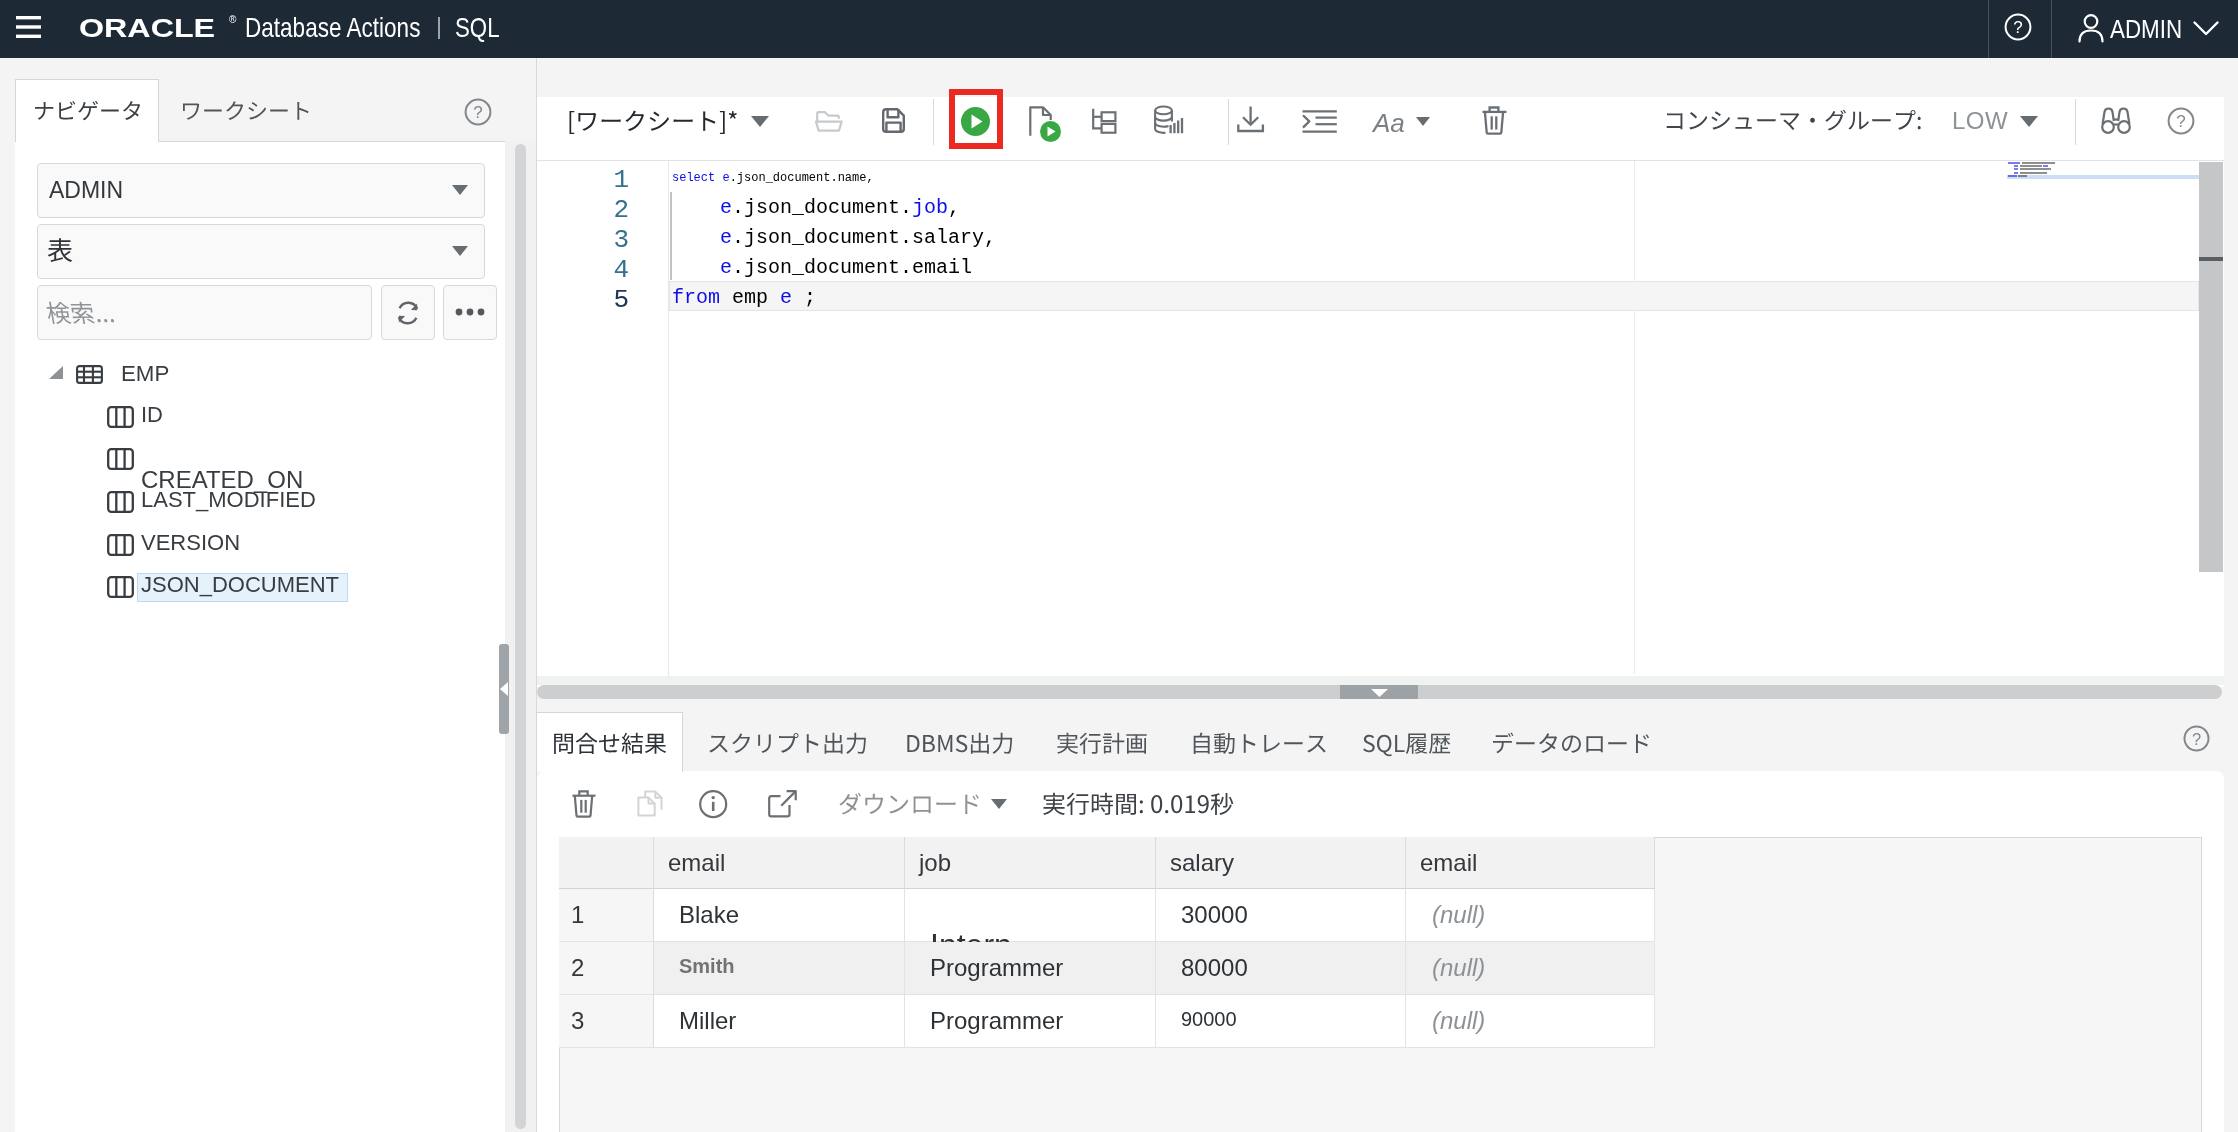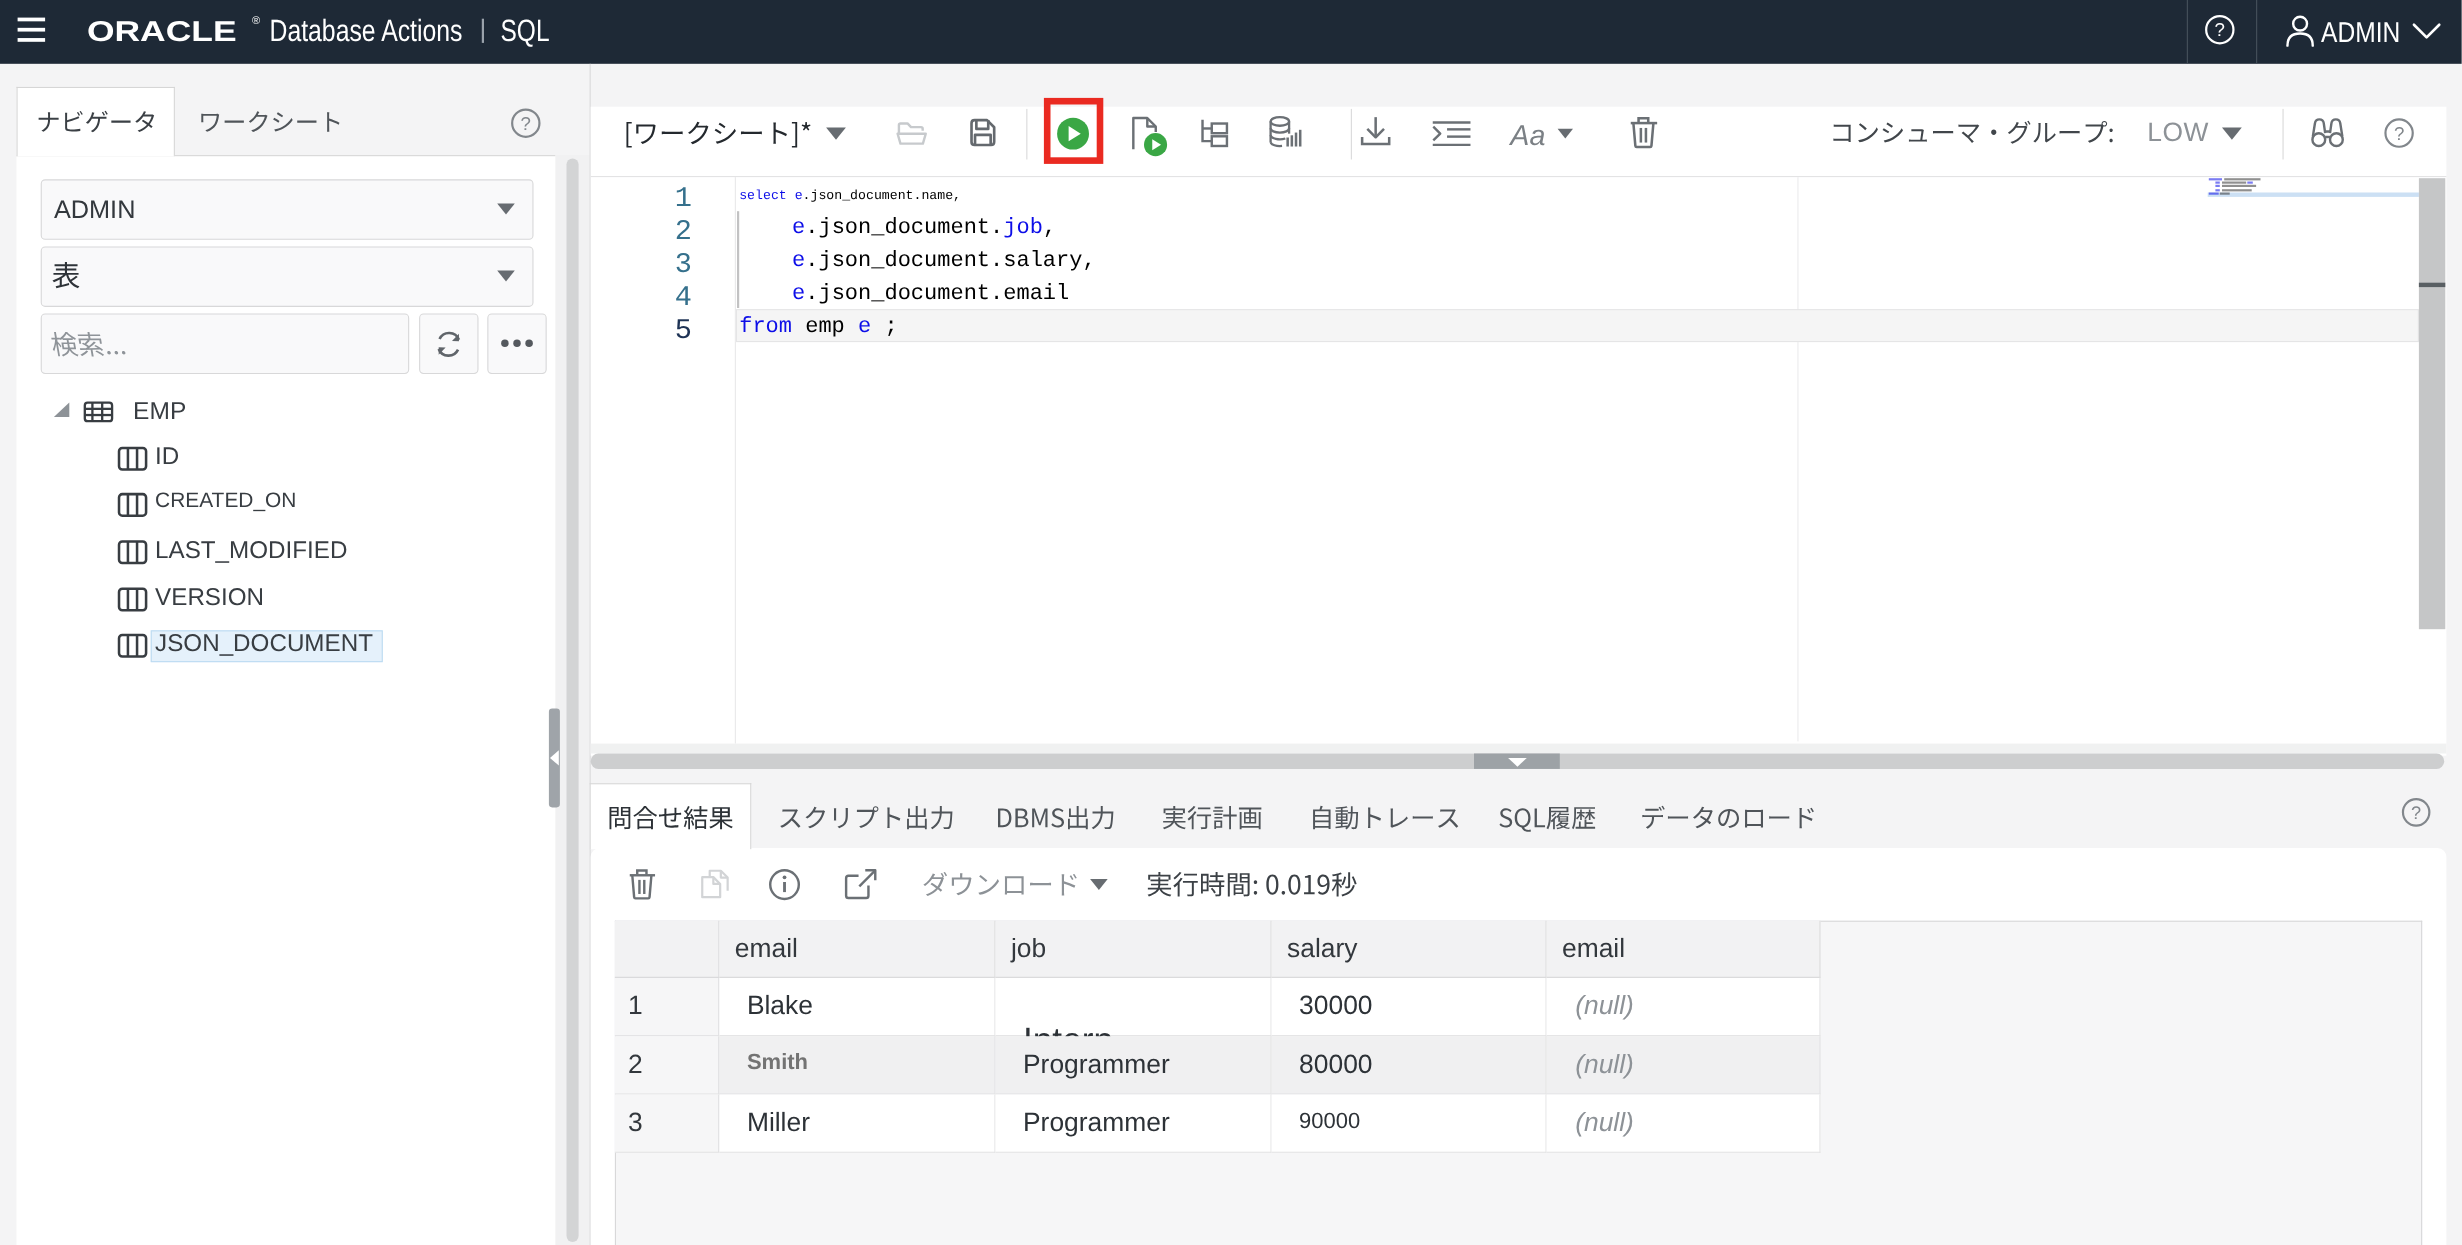--- a/index.html
+++ b/index.html
@@ -93,21 +93,21 @@
     <rect x="1.2" y="1.2" width="24.6" height="19.6" rx="3"></rect>
     <line x1="9.3" y1="1.2" x2="9.3" y2="20.8"></line>
     <line x1="17.6" y1="1.2" x2="17.6" y2="20.8"></line>
   </svg>
 <div class="a" style="left:141px;top:404px;font-size:22px;color:#383d42;font-weight:400;white-space:pre;line-height:1;">ID</div>
 <svg class="a" style="left:107px;top:448px" width="27" height="22" fill="none" stroke="#383d42" stroke-width="2.3">
     <rect x="1.2" y="1.2" width="24.6" height="19.6" rx="3"></rect>
     <line x1="9.3" y1="1.2" x2="9.3" y2="20.8"></line>
     <line x1="17.6" y1="1.2" x2="17.6" y2="20.8"></line>
   </svg>
-<div class="a" style="left:141px;top:446px;font-size:19px;color:#383d42;font-weight:400;white-space:pre;line-height:1;">CREATED_ON</div>
+<div class="a" style="left:141px;top:468px;font-size:24px;color:#383d42;font-weight:400;white-space:pre;line-height:1;">CREATED_ON</div>
 <svg class="a" style="left:107px;top:491px" width="27" height="22" fill="none" stroke="#383d42" stroke-width="2.3">
     <rect x="1.2" y="1.2" width="24.6" height="19.6" rx="3"></rect>
     <line x1="9.3" y1="1.2" x2="9.3" y2="20.8"></line>
     <line x1="17.6" y1="1.2" x2="17.6" y2="20.8"></line>
   </svg>
 <div class="a" style="left:141px;top:489px;font-size:22px;color:#383d42;font-weight:400;white-space:pre;line-height:1;">LAST_MODIFIED</div>
 <svg class="a" style="left:107px;top:534px" width="27" height="22" fill="none" stroke="#383d42" stroke-width="2.3">
     <rect x="1.2" y="1.2" width="24.6" height="19.6" rx="3"></rect>
     <line x1="9.3" y1="1.2" x2="9.3" y2="20.8"></line>
     <line x1="17.6" y1="1.2" x2="17.6" y2="20.8"></line>

